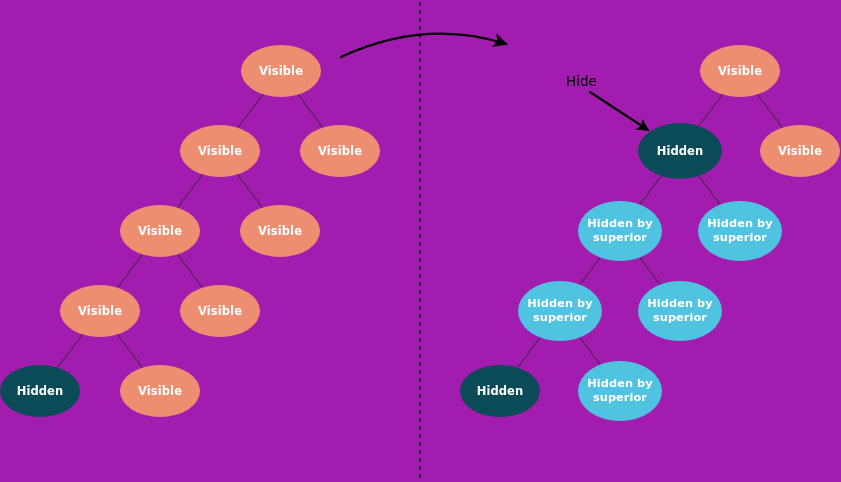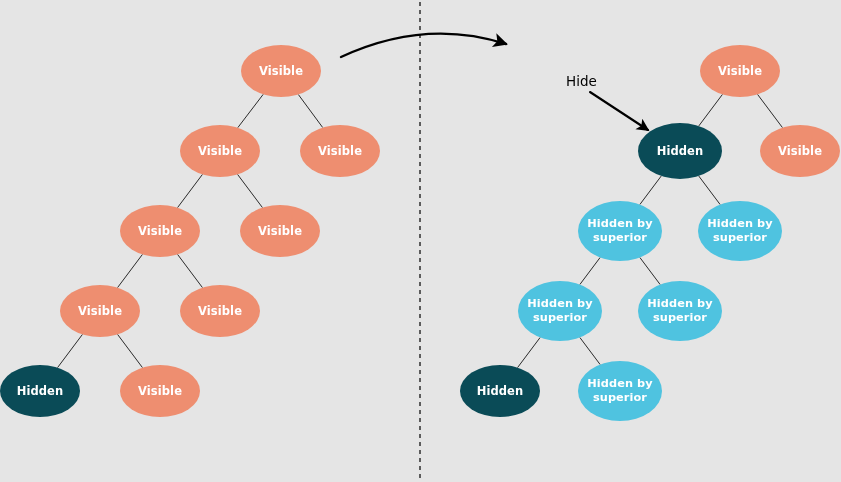--- a/index.html
+++ b/index.html
@@ -8,21 +8,21 @@
     padding: 0;
     background: #ffffff;
   }
   body {
     font-family: "DejaVu Sans", sans-serif;
   }
   #canvas-root {
     position: relative;
     width: 841px;
     height: 482px;
-    background: #e5e5e5;
+    background: #a21caf;
     overflow: hidden;
   }
   #diagram-svg {
     position: absolute;
     left: 0;
     top: 0;
     width: 841px;
     height: 482px;
     display: block;
   }

